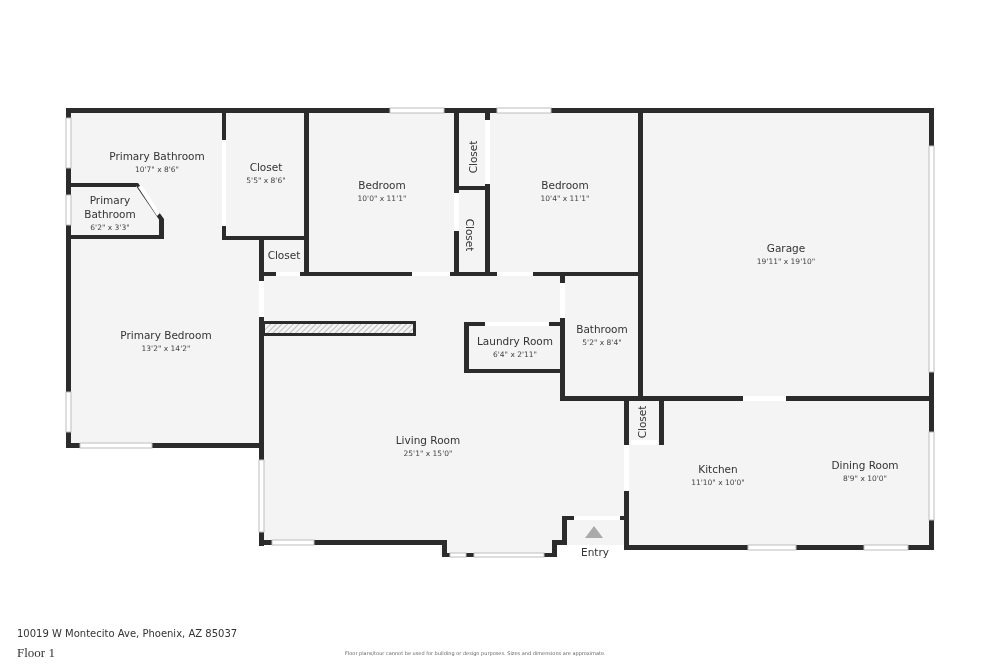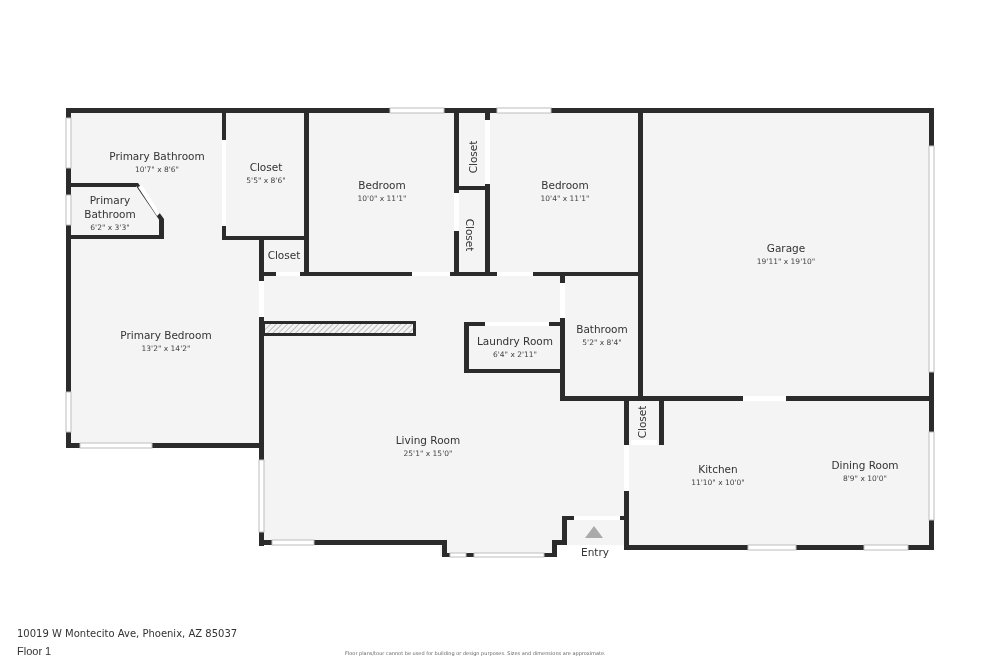--- a/index.html
+++ b/index.html
@@ -6,21 +6,21 @@
   body { width: 1000px; height: 667px; position: relative; overflow: hidden;
          font-family: "Liberation Sans", "DejaVu Sans", sans-serif; }
   #plan { position: absolute; left: 0; top: 0; width: 1000px; height: 667px; }
   .room-fill { fill: #f4f4f4; }
   .wall { fill: #2b2b2b; }
   .opening { fill: #ffffff; }
   .window { fill: #ffffff; stroke: #bdbdbd; stroke-width: 1; }
   .room-name { font-family: "DejaVu Sans", sans-serif; font-size: 10.5px; fill: #333333; text-anchor: middle; }
   .room-dim  { font-family: "DejaVu Sans", sans-serif; font-size: 7.5px; fill: #444444; text-anchor: middle; }
   .footer-address { position: absolute; left: 17px; top: 628px; font-size: 10px; color: #333; font-family: "DejaVu Sans", sans-serif; }
-  .footer-floor { position: absolute; left: 17px; top: 645px; font-size: 11px; color: #333; font-family: Liberation Sans, sans-serif; }
+  .footer-floor { position: absolute; left: 17px; top: 645px; font-size: 13px; color: #333; font-family: Liberation Serif, serif; }
   .footer-disclaimer { position: absolute; left: 345px; top: 650px; font-size: 5px; color: #666; font-family: "DejaVu Sans", sans-serif; }
 </style>
 </head>
 <body>
 
 <svg id="plan" viewBox="0 0 1000 667" xmlns="http://www.w3.org/2000/svg">
   <defs>
     <pattern id="hatch" patternUnits="userSpaceOnUse" width="4" height="4" patternTransform="rotate(45)">
       <rect width="4" height="4" fill="#f4f4f4"></rect>
       <line x1="0" y1="0" x2="0" y2="4" stroke="#9a9a9a" stroke-width="1.2"></line>

